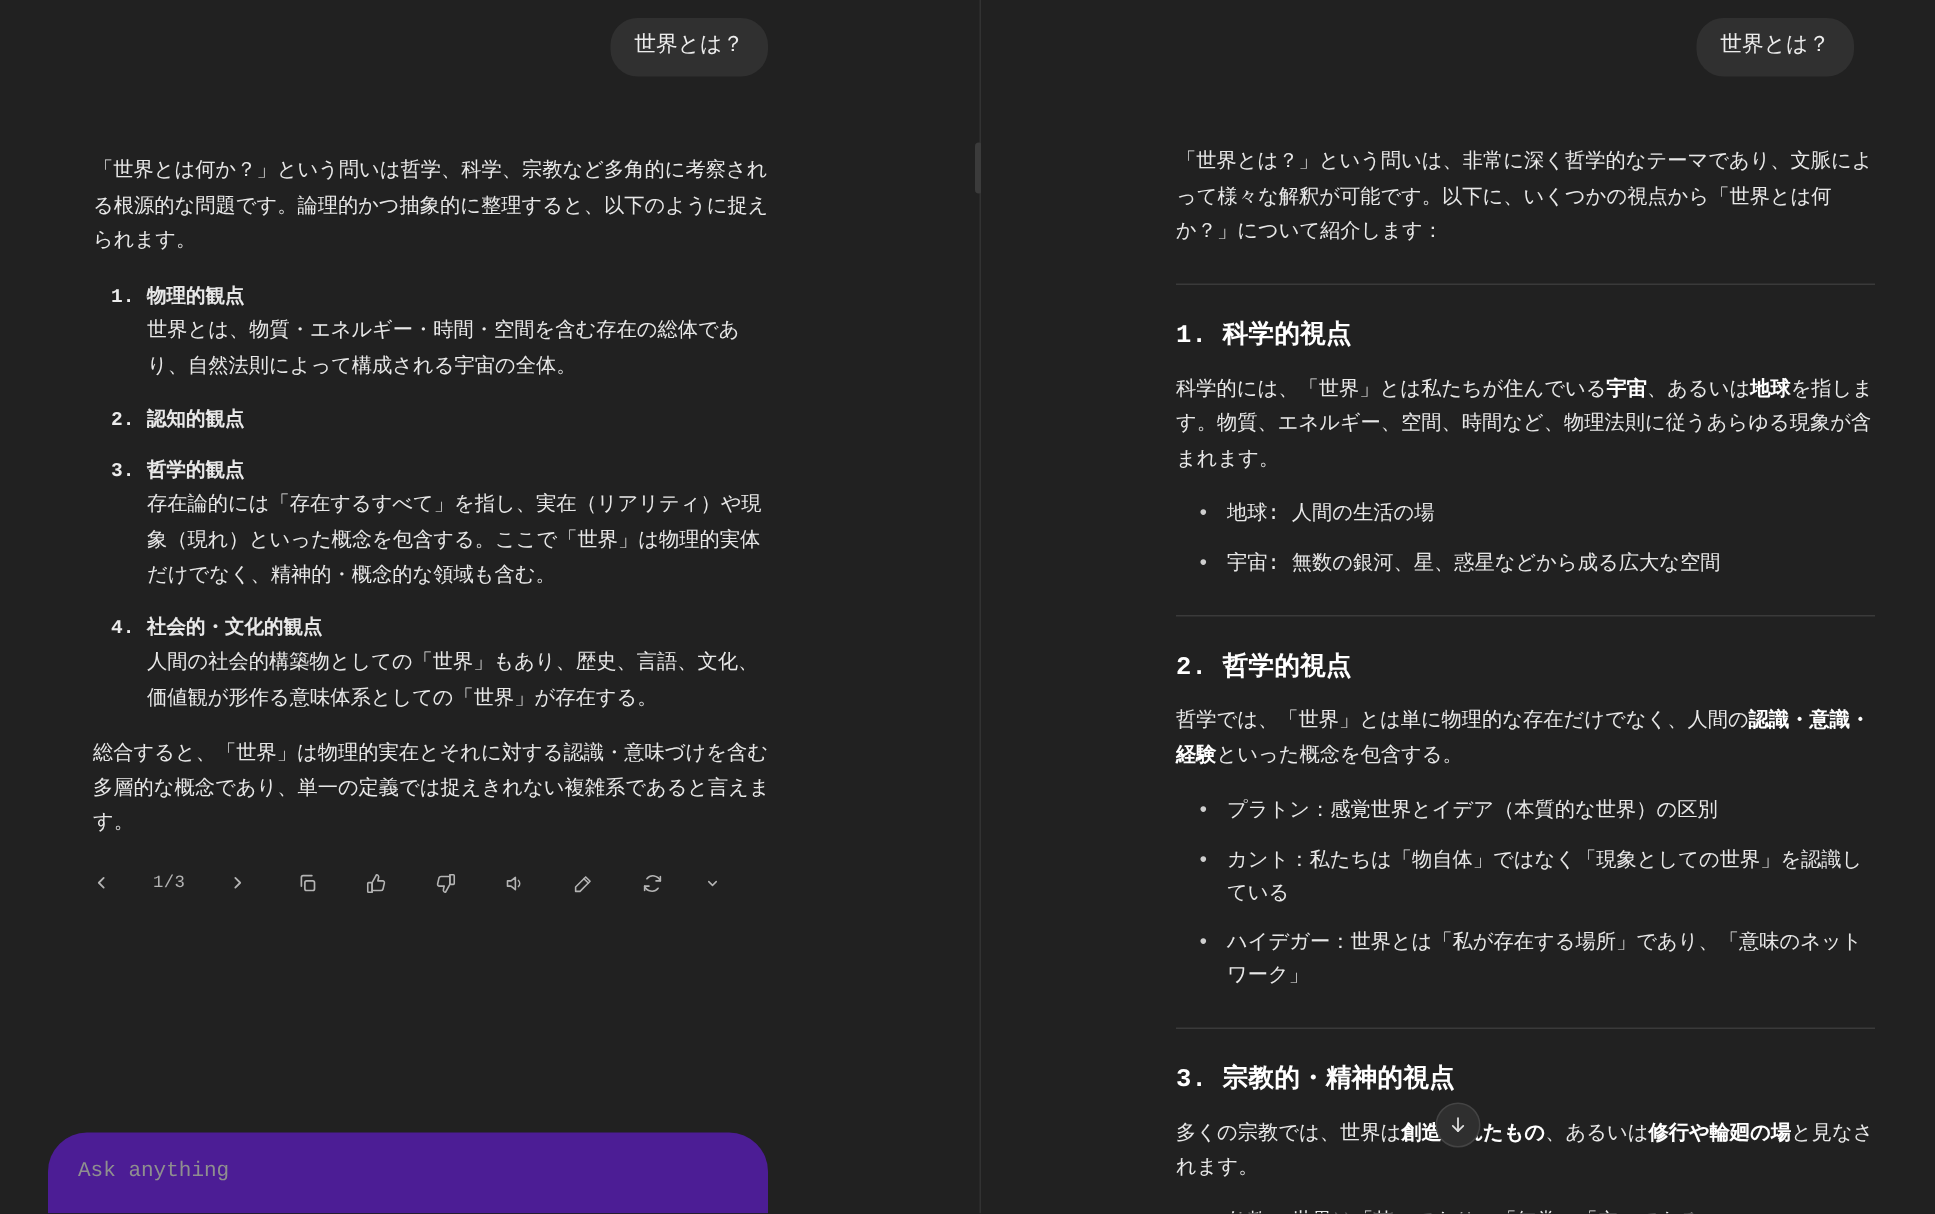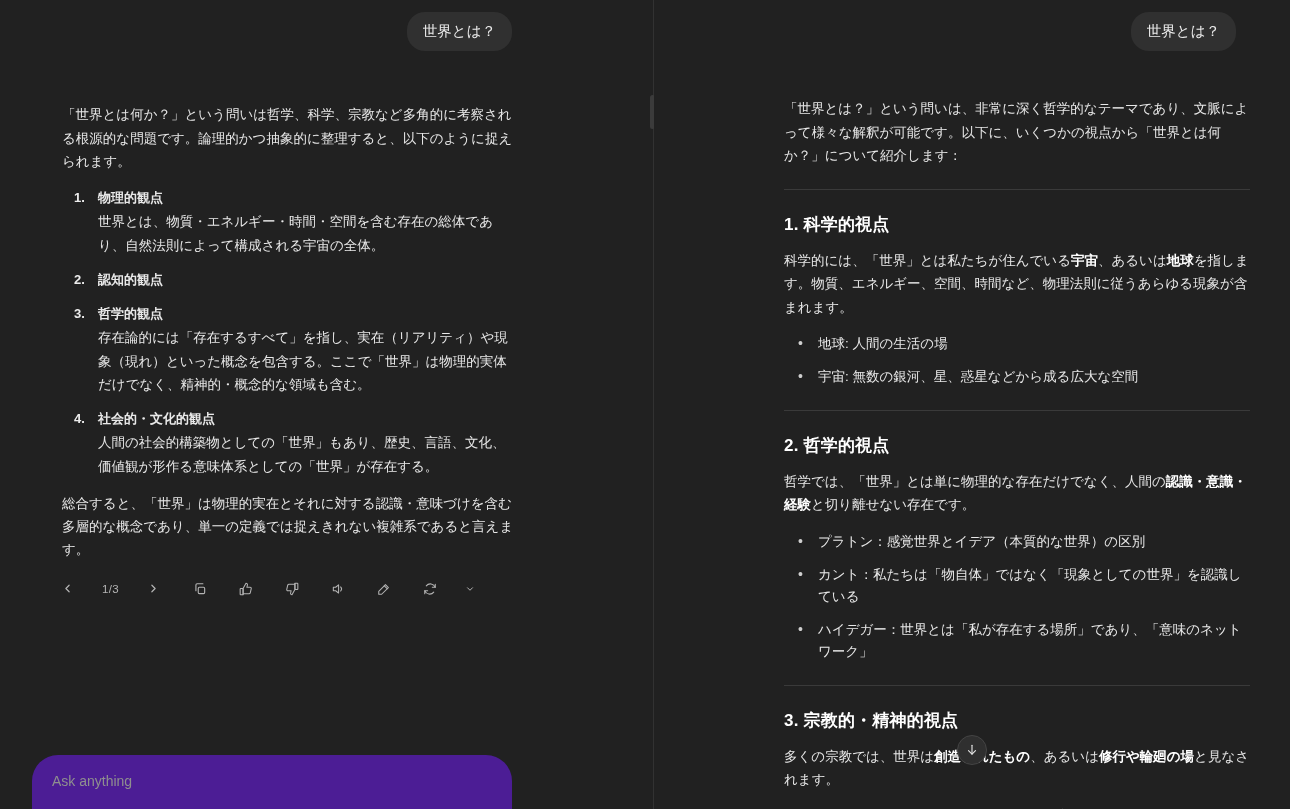--- a/index.html
+++ b/index.html
@@ -15,20 +15,21 @@
     position: relative;
     width: 1290px; height: 809px;
     display: flex;
     background: #212121;
   }
   .pane {
     position: relative;
     height: 809px;
     overflow: hidden;
     background: #212121;
+    font-family: Liberation Mono, monospace;
   }
   .pane-left { width: 654px; }
   .pane-right { width: 636px; }
   .divider {
     position: absolute;
     left: 653px; top: 0;
     width: 1px; height: 809px;
     background: #323232;
   }
   .divider-grip {
@@ -308,21 +309,21 @@
         <h2 class="sec">1. 科学的視点</h2>
         <p><span>科学的には、「世界」とは私たちが住んでいる</span><b>宇宙</b><span>、あるいは</span><b>地球</b><span>を指します。物質、エネルギー、空間、時間など、物理法則に従うあらゆる現象が含まれます。</span></p>
         <ul class="ul">
           <li>地球: 人間の生活の場</li>
           <li>宇宙: 無数の銀河、星、惑星などから成る広大な空間</li>
         </ul>
 
         <hr class="hr">
 
         <h2 class="sec">2. 哲学的視点</h2>
-        <p><span>哲学では、「世界」とは単に物理的な存在だけでなく、人間の</span><b>認識・意識・経験</b><span>と切り離せない存在です。</span></p>
+        <p><span>哲学では、「世界」とは単に物理的な存在だけでなく、人間の</span><b>認識・意識・経験</b><span>といった概念を包含する。</span></p>
         <ul class="ul">
           <li>プラトン：感覚世界とイデア（本質的な世界）の区別</li>
           <li>カント：私たちは「物自体」ではなく「現象としての世界」を認識している</li>
           <li>ハイデガー：世界とは「私が存在する場所」であり、「意味のネットワーク」</li>
         </ul>
 
         <hr class="hr">
 
         <h2 class="sec">3. 宗教的・精神的視点</h2>
         <p><span>多くの宗教では、世界は</span><b>創造されたもの</b><span>、あるいは</span><b>修行や輪廻の場</b><span>と見なされます。</span></p>

